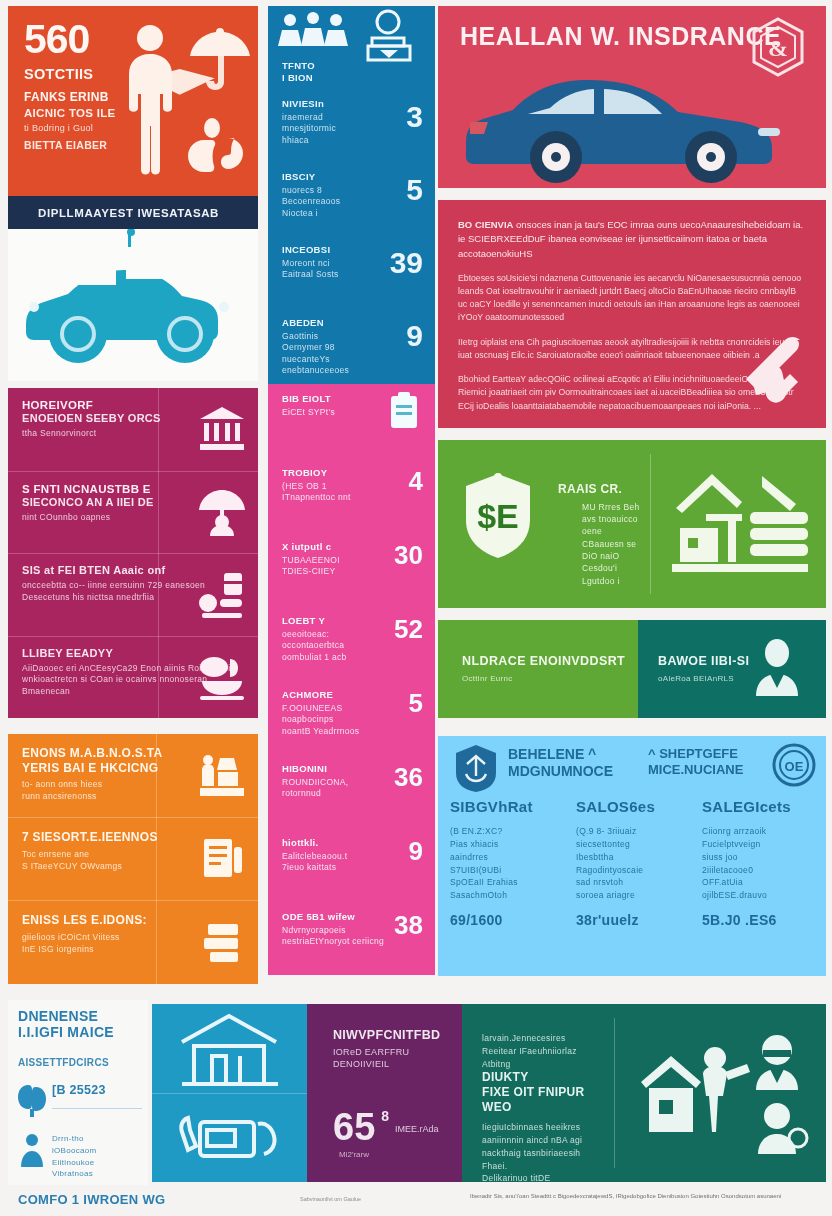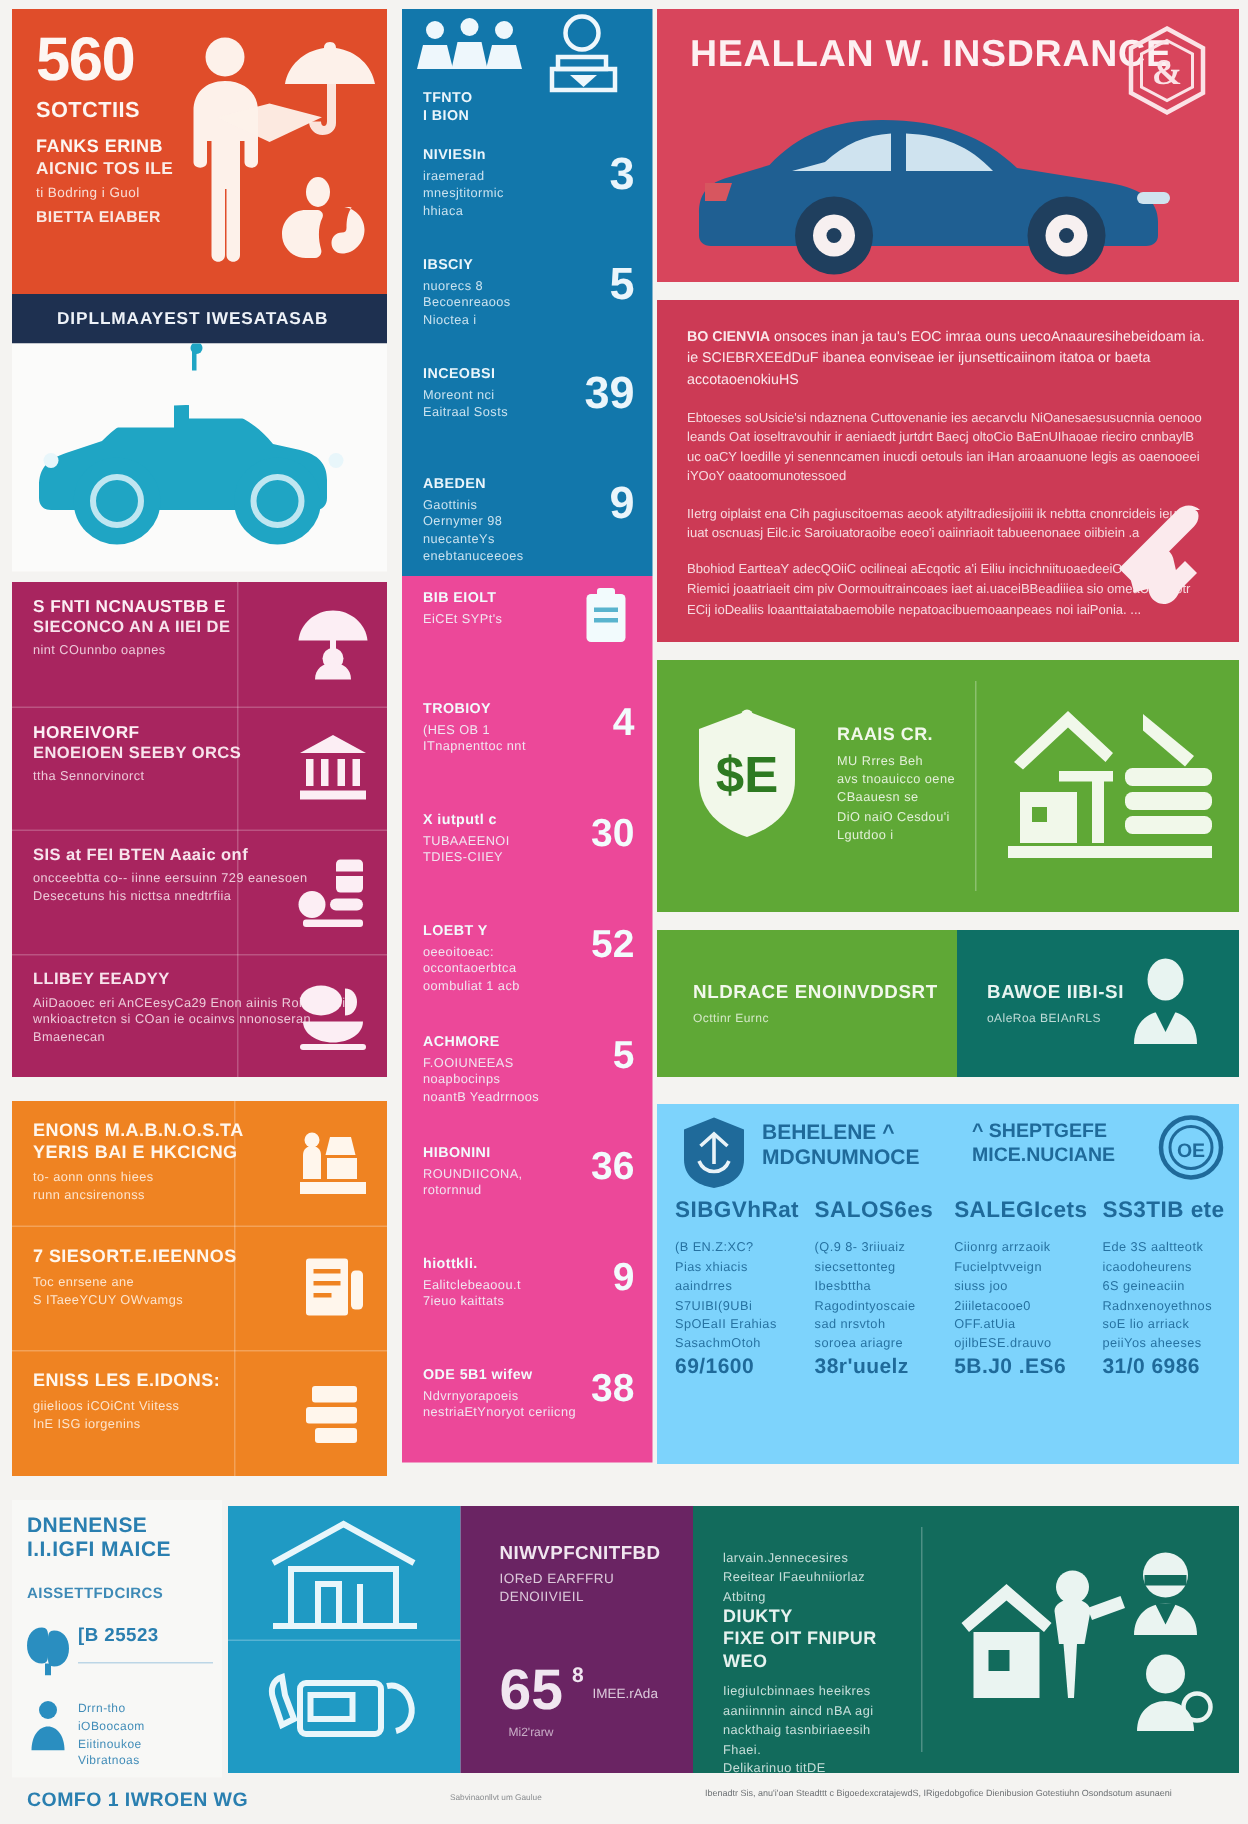--- a/index.html
+++ b/index.html
@@ -89,42 +89,42 @@
   .br-lead b { font-weight:700; }
   .br-p { font-size:8.7px; line-height:1.52; margin-top:11px; opacity:.93; }
   .br-tool { position:absolute; right:14px; bottom:18px; width:78px; height:78px; }
 
   
   .green { position:absolute; left:438px; top:440px; width:388px; height:168px; background:#5fa836; color:#f1f8ea; }
   .gdiv { position:absolute; left:212px; top:14px; bottom:14px; width:1px; background:rgba(255,255,255,.28); }
   .g-shield { position:absolute; left:20px; top:32px; width:80px; height:88px; }
   .g-txt { position:absolute; left:120px; top:42px; width:90px; }
   .g-h { font-size:12px; font-weight:700; }
-  .g-p { font-size:8.5px; line-height:1.45; margin-top:4px; opacity:.9; }
+  .g-p { font-size:8.5px; line-height:1.45; margin-top:4px; opacity:.9;margin-left:24px; }
   .g-art { position:absolute; left:228px; top:28px; width:148px; height:112px; }
 
   .green2 { position:absolute; left:438px; top:620px; width:388px; height:98px; display:flex; }
   .g2a { width:200px; background:#5fa836; color:#f2f8ec; padding:34px 0 0 24px; }
   .g2b { flex:1; background:#0e7065; color:#e8f4f1; padding:34px 0 0 20px; position:relative; }
   .g2-h { font-size:12.5px; font-weight:700; letter-spacing:.4px; }
   .g2-p { font-size:8px; margin-top:5px; opacity:.8; }
   .g2-ic { position:absolute; right:22px; top:18px; width:54px; height:58px; }
 
   
   .stats { position:absolute; left:438px; top:736px; width:388px; height:240px; background:#7dd3fc; color:#1f6a9a; }
   .st-head { position:relative; height:58px; }
   .st-shield { position:absolute; left:16px; top:8px; width:44px; height:48px; }
   .st-h1 { position:absolute; left:70px; top:10px; font-size:14px; font-weight:700; line-height:1.2; }
   .st-h2 { position:absolute; left:210px; top:10px; font-size:13px; font-weight:700; line-height:1.2; }
   .st-badge { position:absolute; right:8px; top:6px; width:48px; height:48px; }
   .st-grid { position:absolute; left:12px; top:62px; right:8px; display:flex; gap:10px; }
   .st-col { flex:1; }
   .st-val { font-size:15px; font-weight:700; }
   .st-desc { font-size:8.5px; line-height:1.5; margin-top:9px; opacity:.92; }
-  .st-foot { font-size:14px; font-weight:700; }
+  .st-foot { font-size:14px; font-weight:700; margin-top:10px; }
 
   
   .bl-card { position:absolute; left:8px; top:1000px; width:140px; height:185px; background:#f8f8f6; color:#2a7fb0; padding:8px 6px 0 10px; }
   .bl-title { font-size:14px; font-weight:700; line-height:1.15; }
   .bl-sub { font-size:10px; font-weight:700; opacity:.9; margin-top:17px; }
   .bl-item { position:relative; margin-top:14px; padding-left:34px; min-height:36px; }
   .bl-ic { position:absolute; left:0; top:0; width:28px; height:34px; }
   .bl-val { font-size:12.5px; font-weight:700; }
   .bl-line { height:1px; background:#bcd6e6; margin-top:9px; }
   .bl-p { font-size:8px; line-height:1.45; opacity:.88; }
@@ -207,42 +207,42 @@
       </g>
       <circle cx="26" cy="78" r="5" fill="#e8f6fa"></circle>
       <circle cx="216" cy="78" r="5" fill="#e8f6fa"></circle>
     </svg>
   </div>
 
   <div class="magenta">
     <div class="mdiv"></div>
 
     <div class="mrow">
-      <span class="t m-h blur">S FNTI NCNAUSTBB E</span>
-      <span class="t m-h2 blur">SIECONCO AN A IIEI DE</span>
-      <span class="t m-p blur">nint COunnbo  oapnes</span>
-      <svg class="ic" viewBox="0 0 52 52" fill="#fceef4">
-        <path d="M26 4c-12 0-22 9-23 20h46C48 13 38 4 26 4z"></path>
-        <rect x="24" y="22" width="4" height="22" rx="2"></rect>
-        <circle cx="26" cy="36" r="7"></circle>
-          <path d="M14 50c0-7 5-11 12-11s12 4 12 11z"></path>
-      </svg>
-    </div>
-
-    <div class="mrow">
       <span class="t m-h blur">HOREIVORF</span>
       <span class="t m-h2 blur">ENOEIOEN SEEBY ORCS</span>
       <span class="t m-p blur">ttha Sennorvinorct</span>
       <svg class="ic" viewBox="0 0 52 52" fill="#fceef4">
         <path d="M26 4L4 16h44z"></path>
           <rect x="8" y="20" width="5" height="18"></rect>
           <rect x="18" y="20" width="5" height="18"></rect>
         <rect x="29" y="20" width="5" height="18"></rect>
           <rect x="39" y="20" width="5" height="18"></rect>
           <rect x="4" y="41" width="44" height="6"></rect>
+      </svg>
+    </div>
+
+    <div class="mrow">
+      <span class="t m-h blur">S FNTI NCNAUSTBB E</span>
+      <span class="t m-h2 blur">SIECONCO AN A IIEI DE</span>
+      <span class="t m-p blur">nint COunnbo  oapnes</span>
+      <svg class="ic" viewBox="0 0 52 52" fill="#fceef4">
+        <path d="M26 4c-12 0-22 9-23 20h46C48 13 38 4 26 4z"></path>
+        <rect x="24" y="22" width="4" height="22" rx="2"></rect>
+        <circle cx="26" cy="36" r="7"></circle>
+          <path d="M14 50c0-7 5-11 12-11s12 4 12 11z"></path>
       </svg>
     </div>
 
     <div class="mrow">
       <span class="t m-h blur"></span>
       <span class="t m-h2 blur">SIS at FEI BTEN Aaaic onf</span>
       <span class="t m-p blur">oncceebtta co-- iinne eersuinn 729 eanesoen Desecetuns his nicttsa nnedtrfiia</span>
       <svg class="ic" viewBox="0 0 52 52" fill="#fceef4">
         <rect x="28" y="4" width="18" height="22" rx="3"></rect>
           <rect x="28" y="12" width="18" height="3" fill="#a8255f"></rect>
@@ -555,30 +555,20 @@
       <div class="st-col">
         <span class="t st-val blur">SALEGIcets</span>
         <span class="t st-desc blur" style="white-space:pre-line">Ciionrg arrzaoik
 Fucielptvveign
 siuss joo
 2iiiletacooe0
 OFF.atUia
 ojilbESE.drauvo</span>
         <span class="t st-foot blur">5B.J0 .ES6</span>
       </div>
-      <div class="st-col">
-        <span class="t st-val blur">SS3TIB ete</span>
-        <span class="t st-desc blur" style="white-space:pre-line">Ede 3S aaltteotk
-icaodoheurens
-6S geineaciin
-Radnxenoyethnos
-soE lio arriack
-peiiYos aheeses</span>
-        <span class="t st-foot blur">31/0 6986</span>
-      </div>
     </div>
   </div>
 
   <div class="bl-card">
     <span class="t bl-title blur" style="white-space:pre-line">DNENENSE
 I.I.IGFI MAICE</span>
     <span class="t bl-sub blur">AISSETTFDCIRCS</span>
 
     <div class="bl-item">
       <svg class="bl-ic" viewBox="0 0 28 34" fill="#2a8ec0">

